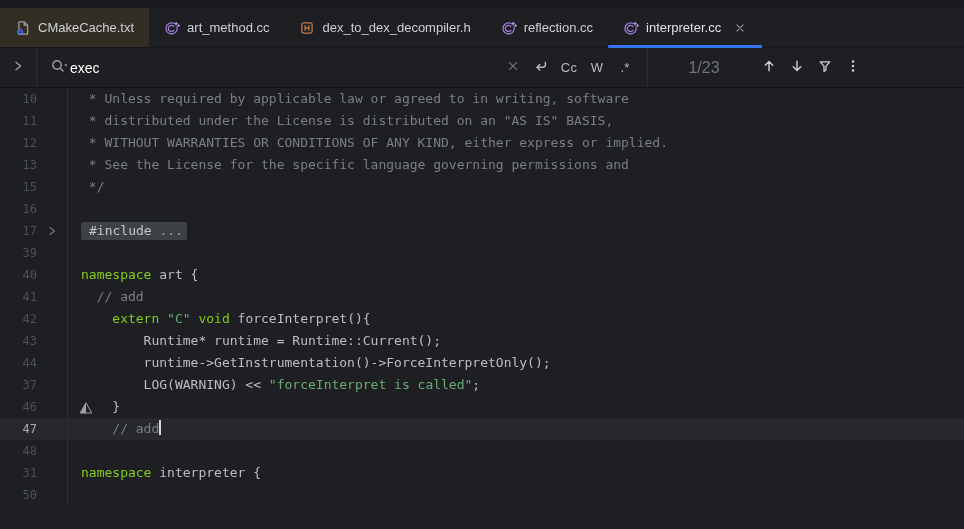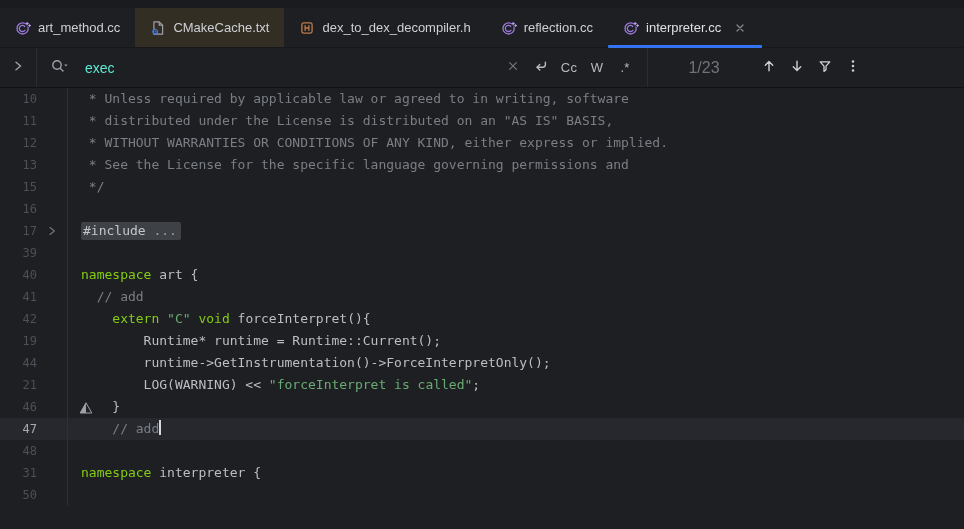--- a/index.html
+++ b/index.html
@@ -24,21 +24,21 @@
                        height:3px; background:#3574F0; border-radius:1px; }
   .tab .ticon { display:flex; width:16px; height:16px; }
   .tab .tclose { display:flex; margin-left:5px; }
 
   
   .searchbar { height:40px; background:#1E1F22; border-bottom:1px solid #111214;
                display:flex; align-items:center; position:relative; }
   .search-toggle { width:37px; align-self:stretch; display:flex; align-items:center;
                    justify-content:center; border-right:1px solid #2B2D30; }
   .search-field-icon { display:flex; margin-left:13px; }
-  .search-query { margin-left:15px; font-size:14px; color:#5eead4; }
+  .search-query { font-size:14px; color:#ffffff; }
   .search-controls { position:absolute; left:504px; top:0; bottom:0;
                      display:flex; align-items:center; gap:10px; }
   .sc-btn { display:flex; align-items:center; justify-content:center; min-width:18px; }
   .opt { font-size:13px; color:#B7BAC0; letter-spacing:.2px; }
   .divider-v { width:1px; align-self:stretch; background:#2B2D30; margin-left:3px; }
   .count { width:92px; text-align:center; color:#6F737A; font-size:16px; }
 
   
   .editor { height:441px; overflow:hidden; }
   .line { display:flex; height:22px; line-height:22px;
@@ -47,56 +47,56 @@
   .lnum { width:37px; flex:none; text-align:right; color:#4B5059; font-size:12px;
           line-height:22px; }
   .line.current .lnum { color:#A8AAB0; }
   .foldcol { width:31px; flex:none; display:flex; align-items:center; justify-content:center;
              border-right:1px solid #2E3034; }
   .code { flex:1; white-space:pre; padding-left:7px; position:relative; color:#BCBEC4;margin-left:6px; }
   .seg-plain { color:#BCBEC4; }
   .seg-kw    { color:#84cc16; }
   .seg-str   { color:#6AAB73; }
   .seg-com   { color:#7A7E85; }
-  .chip { background:#3E4146; border-radius:2px; padding:1px 4px 2px 2px; }
+  .chip { background:#3E4146; border-radius:2px; padding:1px 4px 2px 8px; }
   .seg-chip-main { color:#C4C6CC; }
   .seg-chip-dim  { color:#9DA0A6; }
   .caret { display:inline-block; width:2px; height:15px; background:#D6D8DD;
            vertical-align:-2px; margin-left:0px; }
   .prism { position:absolute; left:5px; top:4px; }
 </style>
 </head>
 <body>
 
 <div class="titlebar"></div>
 
 <div class="tabbar" id="tabbar">
+    <div class="tab special">
+      <span class="ticon">
+        <svg width="16" height="16" viewBox="0 0 16 16">
+          <path d="M3.9 1.8h5.3l3.4 3.4v9H3.9z" stroke="#9DA0A8" stroke-width="1.2" fill="none" stroke-linejoin="round"></path>
+          <path d="M9.2 1.8v3.4h3.4" stroke="#9DA0A8" stroke-width="1.2" fill="none" stroke-linejoin="round"></path>
+          <circle cx="5.2" cy="11.7" r="2.2" fill="#322E24" stroke="#4A7CF5" stroke-width="1.2"></circle>
+          <circle cx="5.2" cy="11.7" r="0.8" fill="#4A7CF5"></circle>
+          <path d="M5.2 8.9v1M5.2 13.5v1M2.4 11.7h1M7 11.7h1" stroke="#4A7CF5" stroke-width="1"></path>
+        </svg>
+      </span>
+      <span>CMakeCache.txt</span>
+    </div>
     <div class="tab">
       <span class="ticon">
         <svg width="16" height="16" viewBox="0 0 16 16">
           <circle cx="7.6" cy="8.4" r="5.6" stroke="#9D7BDB" stroke-width="1.3" fill="none"></circle>
           <path d="M9.9 6.5a3.1 3.1 0 1 0 0 3.8" stroke="#9D7BDB" stroke-width="1.3" fill="none" stroke-linecap="round"></path>
           <rect x="10.4" y="1.4" width="5.6" height="5.2" fill="#1E1F22"></rect>
           <path d="M12.1 2.3v2.6M10.8 3.6h2.6" stroke="#B79AEA" stroke-width="1.1" stroke-linecap="round"></path>
           <path d="M14.6 4.6v2M13.6 5.6h2" stroke="#B79AEA" stroke-width="1" stroke-linecap="round"></path>
         </svg>
       </span>
       <span>art_method.cc</span>
-    </div>
-    <div class="tab special">
-      <span class="ticon">
-        <svg width="16" height="16" viewBox="0 0 16 16">
-          <path d="M3.9 1.8h5.3l3.4 3.4v9H3.9z" stroke="#9DA0A8" stroke-width="1.2" fill="none" stroke-linejoin="round"></path>
-          <path d="M9.2 1.8v3.4h3.4" stroke="#9DA0A8" stroke-width="1.2" fill="none" stroke-linejoin="round"></path>
-          <circle cx="5.2" cy="11.7" r="2.2" fill="#322E24" stroke="#4A7CF5" stroke-width="1.2"></circle>
-          <circle cx="5.2" cy="11.7" r="0.8" fill="#4A7CF5"></circle>
-          <path d="M5.2 8.9v1M5.2 13.5v1M2.4 11.7h1M7 11.7h1" stroke="#4A7CF5" stroke-width="1"></path>
-        </svg>
-      </span>
-      <span>CMakeCache.txt</span>
     </div>
     <div class="tab">
       <span class="ticon">
         <svg width="16" height="16" viewBox="0 0 16 16">
           <rect x="2.9" y="2.9" width="10.2" height="10.2" rx="1.8" stroke="#C07B4B" stroke-width="1.3" fill="none"></rect>
           <path d="M6.1 5.6v4.8M9.9 5.6v4.8M6.1 8h3.8" stroke="#C07B4B" stroke-width="1.3" stroke-linecap="round"></path>
         </svg>
       </span>
       <span>dex_to_dex_decompiler.h</span>
     </div>
@@ -242,31 +242,31 @@
       <span class="lnum">41</span>
       <span class="foldcol"></span>
       <span class="code"><span class="seg-com">  // add</span></span>
     </div>
     <div class="line">
       <span class="lnum">42</span>
       <span class="foldcol"></span>
       <span class="code"><span class="seg-plain">    </span><span class="seg-kw">extern</span><span class="seg-plain"> </span><span class="seg-str">"C"</span><span class="seg-plain"> </span><span class="seg-kw">void</span><span class="seg-plain"> forceInterpret(){</span></span>
     </div>
     <div class="line">
-      <span class="lnum">19</span>
+      <span class="lnum">43</span>
       <span class="foldcol"></span>
       <span class="code"><span class="seg-plain">        Runtime* runtime = Runtime::Current();</span></span>
     </div>
     <div class="line">
       <span class="lnum">44</span>
       <span class="foldcol"></span>
       <span class="code"><span class="seg-plain">        runtime-&gt;GetInstrumentation()-&gt;ForceInterpretOnly();</span></span>
     </div>
     <div class="line">
-      <span class="lnum">21</span>
+      <span class="lnum">37</span>
       <span class="foldcol"></span>
       <span class="code"><span class="seg-plain">        LOG(WARNING) &lt;&lt; </span><span class="seg-str">"forceInterpret is called"</span><span class="seg-plain">;</span></span>
     </div>
     <div class="line">
       <span class="lnum">46</span>
       <span class="foldcol"></span>
       <span class="code"><span class="prism"><svg width="14" height="14" viewBox="0 0 14 14">
             <path d="M7 1.8L12.8 12H1.2z" stroke="#9DA0A8" stroke-width="1" fill="none" stroke-linejoin="round"></path>
             <path d="M7 1.8L1.2 12H7z" fill="#9DA0A8"></path>
           </svg></span><span class="seg-plain">    }</span></span>

